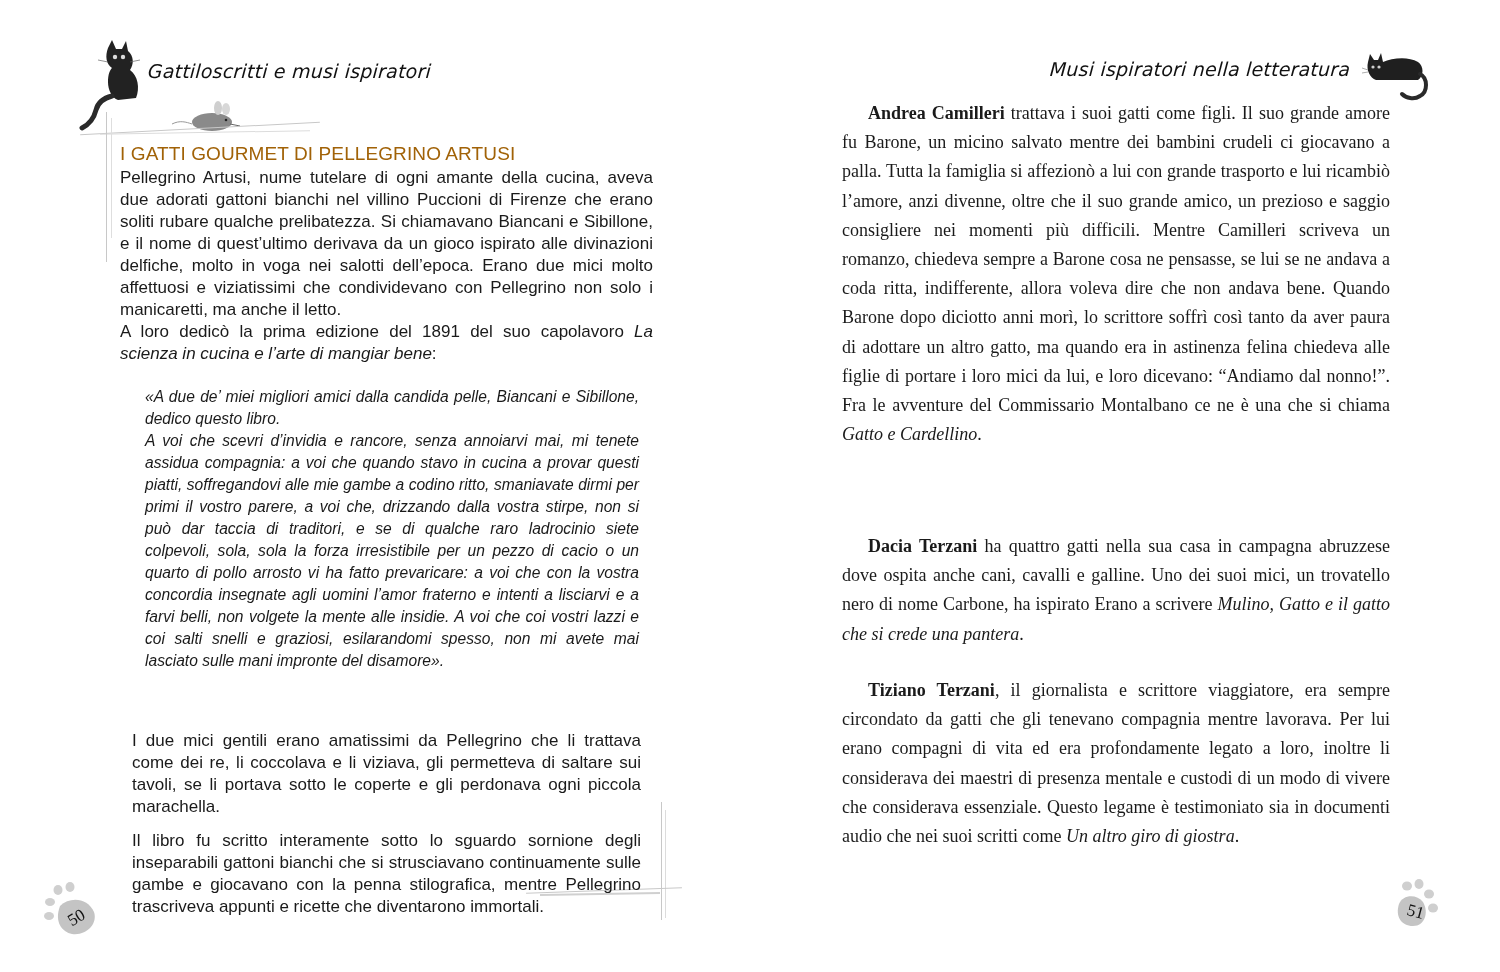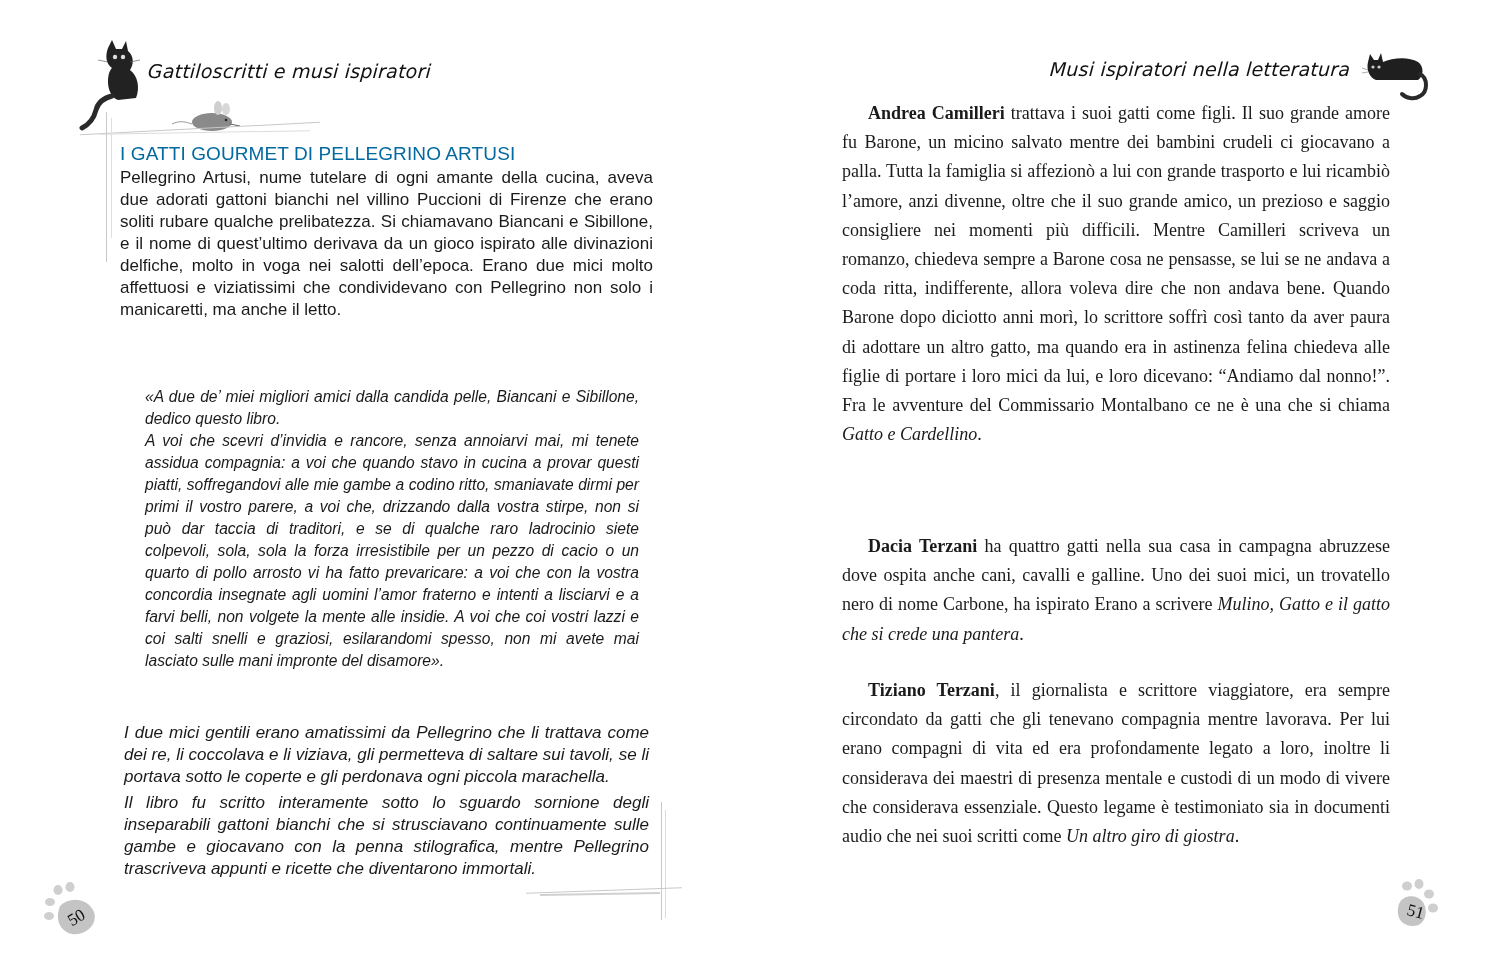--- a/index.html
+++ b/index.html
@@ -32,35 +32,35 @@
   
   .sans-block {
     position: absolute; left: 120px; width: 533px;
     font-family: "Liberation Sans", sans-serif;
     font-size: 17px; line-height: 22px; color: #1a1a1a;
     text-align: justify;
   }
   .box-title {
     position: absolute; left: 120px; top: 143px;
     font-family: "Liberation Sans", sans-serif;
-    font-size: 19px; font-weight: normal; color: #0369a1;
+    font-size: 19px; font-weight: normal; color: #a16207;
     letter-spacing: 0.1px;
   }
   .intro { top: 167px; }
   .intro p { margin: 0; }
   .quote {
     position: absolute; left: 133px; width: 494px; top: 386px;
     font-family: "Liberation Sans", sans-serif;
     font-style: italic; font-size: 15.6px; line-height: 22px; color: #1a1a1a;
     text-align: justify;
     margin-left: 12px;
   }
   .quote p { margin: 0; }
   .outro { top: 718px; }
-  .outro p { margin: 4px; font-style: italic; }
+  .outro p { margin: 12px; }
 
   
   .serif-block {
     position: absolute; left: 92px; width: 548px;
     font-family: "Liberation Serif", serif;
     font-size: 18px; line-height: 29.2px; color: #1a1a1a;
     text-align: justify;
   }
   .serif-block p { margin: 0; text-indent: 26px; }
   .para1 { top: 99px; }
@@ -110,20 +110,21 @@
   <div class="frame-line" style="left:111px; top:118px; width:1px; height:120px; background:#dedede;"></div>
   <div class="frame-line" style="left:661px; top:802px; width:1px; height:118px;"></div>
   <div class="frame-line" style="left:665px; top:810px; width:1px; height:108px; background:#dcdcdc;"></div>
   <div class="frame-line" style="left:526px; top:890px; width:156px; height:1px; transform:rotate(-2deg);"></div>
   <div class="frame-line" style="left:540px; top:893px; width:120px; height:2px; background:#d0d0d0; transform:rotate(-1deg);"></div>
 
   <div class="box-title">I GATTI GOURMET DI PELLEGRINO ARTUSI</div>
 
   <div class="sans-block intro">
     <p>Pellegrino Artusi, nume tutelare di ogni amante della cucina, aveva due adorati gattoni bianchi nel villino Puccioni di Firenze che erano soliti rubare qualche prelibatezza. Si chiamavano Biancani e Sibillone, e il nome di quest’ultimo derivava da un gioco ispirato alle divinazioni delfiche, molto in voga nei salotti dell’epoca. Erano due mici molto affettuosi e viziatissimi che condividevano con Pellegrino non solo i manicaretti, ma anche il letto.</p>
+    <p><span>A loro dedicò la prima edizione del 1891 del suo capolavoro </span><em>La scienza in cucina e l’arte di mangiar bene</em><span>:</span></p>
   </div>
 
   <div class="quote">
     <p>«A due de’ miei migliori amici dalla candida pelle, Biancani e Sibillone, dedico questo libro.</p>
     <p>A voi che scevri d’invidia e rancore, senza annoiarvi mai, mi tenete assidua compagnia: a voi che quando stavo in cucina a provar questi piatti, soffregandovi alle mie gambe a codino ritto, smaniavate dirmi per primi il vostro parere, a voi che, drizzando dalla vostra stirpe, non si può dar taccia di traditori, e se di qualche raro ladrocinio siete colpevoli, sola, sola la forza irresistibile per un pezzo di cacio o un quarto di pollo arrosto vi ha fatto prevaricare: a voi che con la vostra concordia insegnate agli uomini l’amor fraterno e intenti a lisciarvi e a farvi belli, non volgete la mente alle insidie. A voi che coi vostri lazzi e coi salti snelli e graziosi, esilarandomi spesso, non mi avete mai lasciato sulle mani impronte del disamore».</p>
   </div>
 
   <div class="sans-block outro">
     <p>I due mici gentili erano amatissimi da Pellegrino che li trattava come dei re, li coccolava e li viziava, gli permetteva di saltare sui tavoli, se li portava sotto le coperte e gli perdonava ogni piccola marachella.</p>
     <p>Il libro fu scritto interamente sotto lo sguardo sornione degli inseparabili gattoni bianchi che si strusciavano continuamente sulle gambe e giocavano con la penna stilografica, mentre Pellegrino trascriveva appunti e ricette che diventarono immortali.</p>

